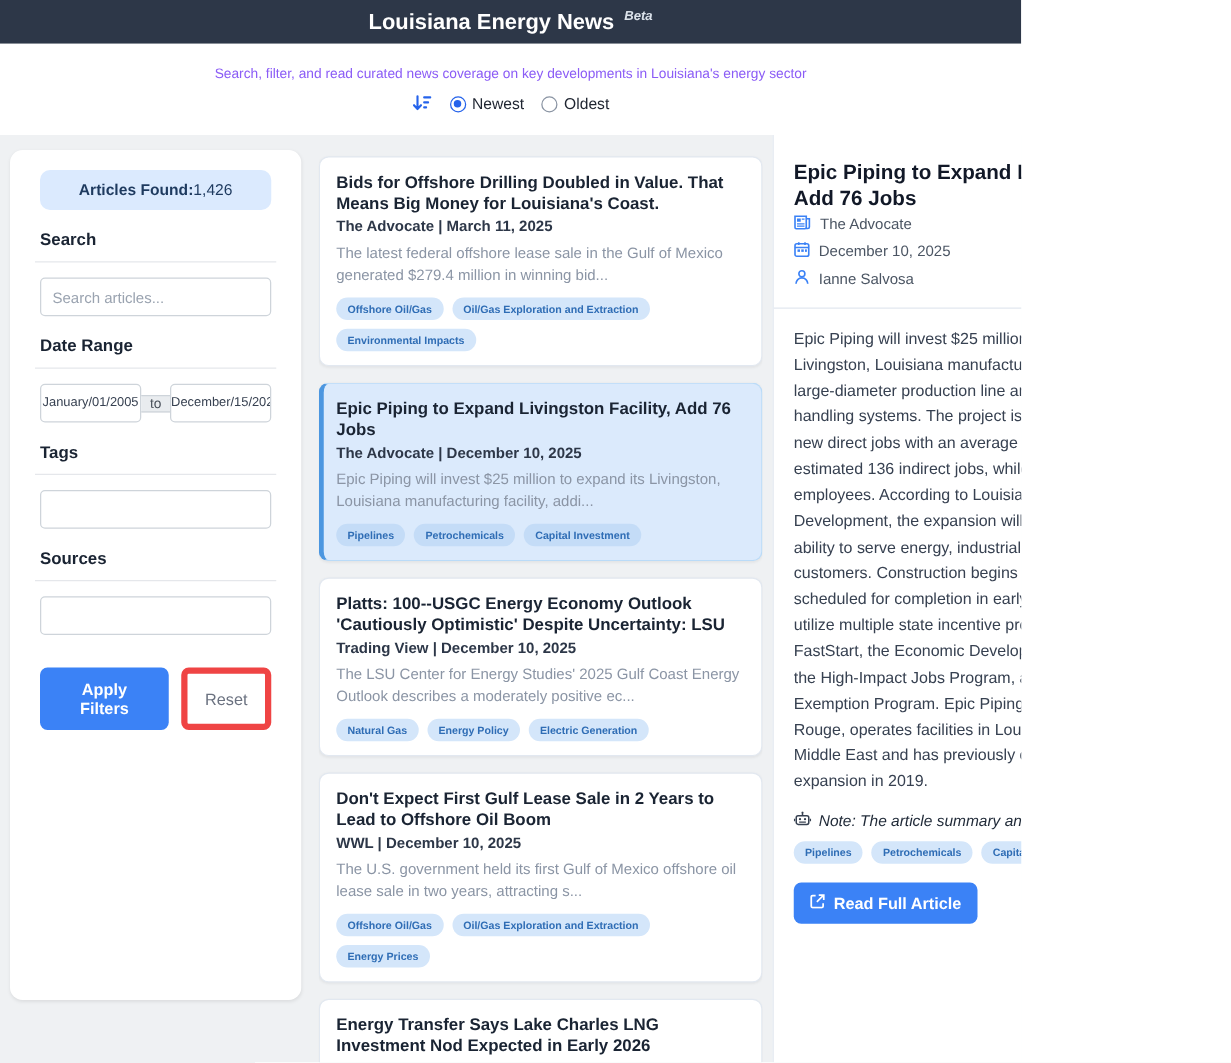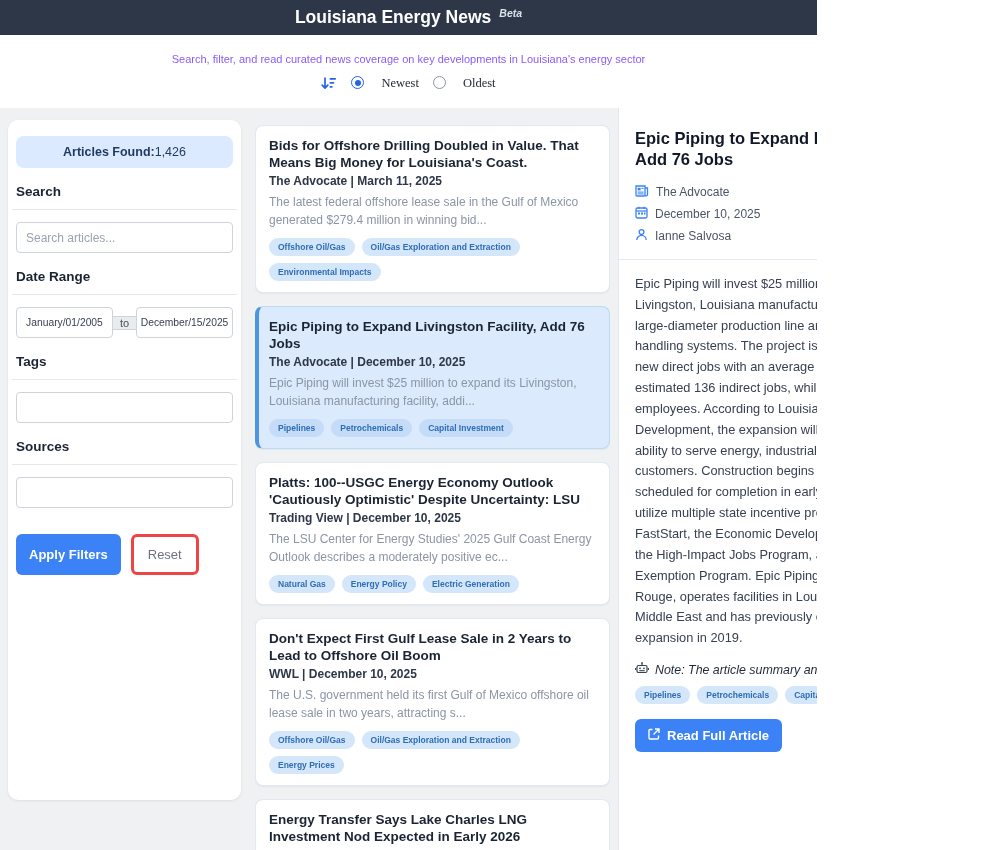--- a/index.html
+++ b/index.html
@@ -10,70 +10,70 @@
   .header { position:absolute; top:0; left:0; width:100%; height:35px; background:#2d3748;
             display:flex; align-items:center; justify-content:center; gap:8px; }
   .header-title { color:#ffffff; font-size:17.5px; font-weight:bold; }
   .header-beta { color:#dbe2ea; font-size:10.5px; font-style:italic; font-weight:bold; align-self:flex-start; margin-top:7px; }
 
   
   .subhead { position:absolute; top:35px; left:0; width:100%; height:73px; background:#ffffff; }
   .subtitle { text-align:center; color:#8b5cf6; font-size:11px; margin-top:18px; }
   .sort-row { display:flex; align-items:center; justify-content:center; gap:14px; margin-top:11px; }
   .sort-icon { display:inline-flex; }
-  .radio-opt { display:flex; align-items:flex-start; gap:17px; cursor:pointer;font-family:Liberation Serif, serif; }
+  .radio-opt { display:flex; align-items:center; gap:5px; cursor:pointer; }
   .radio-circle { width:13px; height:13px; border-radius:50%; border:1.5px solid #8a94a3; position:relative; background:#fff; }
   .radio-circle.checked { border-color:#2563eb; }
   .radio-circle.checked::after { content:""; position:absolute; left:2.5px; top:2.5px; width:6px; height:6px; border-radius:50%; background:#2563eb; }
   .radio-label { font-size:12.5px; color:#1e2430; }
 
   
   .main { position:absolute; top:108px; left:0; width:100%; height:742px; background:#eff1f3; }
 
   
   .sidebar { position:absolute; left:8px; top:12px; width:233px; height:680px; background:#ffffff;
-             border-radius:10px; box-shadow:0 1px 3px rgba(0,0,0,0.08); padding:16px 8px; }
+             border-radius:10px; box-shadow:0 1px 3px rgba(0,0,0,0.08); padding:16px 24px; }
   .found-pill { background:#dbeafe; border-radius:8px; padding:9px 6px; text-align:center;
                 font-size:12.5px; color:#1e3a5f; }
   .found-pill b { font-weight:bold; }
   .side-heading { font-size:13.5px; font-weight:bold; color:#1a2433; margin-top:16px; }
   .side-hr { border:none; border-top:1px solid #e5e7eb; margin:10px -4px 12px -4px; }
   .side-input { width:100%; height:31px; border:1px solid #ced4da; border-radius:4px; padding:0 9px;
                 font-size:12px; color:#374151; font-family:"Liberation Sans", sans-serif; outline:none; }
   .side-input::placeholder { color:#9aa3b0; }
   .date-row { display:flex; align-items:center; width:100%; }
   .date-input { flex:1; min-width:0; height:31px; border:1px solid #ced4da; border-radius:4px; text-align:center;
                 font-size:10.3px; color:#374151; font-family:"Liberation Sans", sans-serif; outline:none; }
   .date-to { flex:0 0 auto; display:flex; align-items:center; padding:0 7px; background:#e9ecef;
              border:1px solid #ced4da; border-left:none; border-right:none; font-size:11px; color:#49505a; }
   .btn-row { display:flex; gap:10px; margin-top:26px; }
   .btn-primary { background:#3b82f6; color:#ffffff; font-weight:bold; font-size:13px; border:none;
                  border-radius:6px; padding:10px 13px; cursor:pointer; font-family:"Liberation Sans", sans-serif; }
-  .btn-ghost { background:#ffffff; color:#6b7280; font-size:13px; border:3px solid #ef4444;
+  .btn-ghost { background:#ffffff; color:#6b7280; font-size:13px; border:5px solid #ef4444;
                border-radius:6px; padding:10px 14px; cursor:pointer; font-family:"Liberation Sans", sans-serif; }
 
   
   .article-list { position:absolute; left:255px; top:0; width:355px; height:742px; overflow:hidden;
                   display:flex; flex-direction:column; gap:13px; padding-top:17px; }
   .card { background:#ffffff; border:1px solid #e2e8f0; border-radius:8px; padding:11px 13px;
           box-shadow:0 1px 2px rgba(0,0,0,0.05); cursor:pointer; flex-shrink:0; }
   .card.selected { background:#dbeafc; border-color:#badbf8; border-left:4px solid #4b96e0; padding-left:10px; }
   .card-title { font-size:13.5px; font-weight:bold; color:#1a2433; line-height:1.26; }
   .card-meta { font-size:12px; font-weight:600; color:#2d3748; margin-top:3px; }
   .card-summary { font-size:12px; color:#8b95a5; line-height:1.5; margin-top:5px; }
   .card-tags { display:flex; flex-wrap:wrap; gap:7px; margin-top:9px; }
   .tag { background:#d4e6fa; color:#2f6db5; font-size:8.5px; font-weight:bold; padding:4px 9px;
          border-radius:999px; white-space:nowrap; }
   .card.selected .tag { background:#c4dcf7; }
 
   
   .detail { position:absolute; left:618px; top:0; width:360px; height:742px; background:#ffffff;
             border-left:1px solid #e2e8f0; padding:20px 16px; overflow:hidden; }
   .detail-title { font-size:16.5px; font-weight:bold; color:#111827; line-height:1.3; }
-  .detail-meta { margin-top:13px; display:flex; flex-direction:column; gap:6px; }
+  .detail-meta { display:flex; flex-direction:column; gap:6px; }
   .meta-row { display:flex; align-items:center; gap:7px; font-size:12px; color:#4b5563; }
   .detail-hr { border:none; border-top:1px solid #e2e8f0; margin:15px -16px 0 -16px; }
   .detail-body { font-size:12.8px; color:#374151; line-height:1.63; margin-top:14px; }
   .detail-note { display:flex; align-items:center; gap:6px; margin-top:13px;
                  font-size:12.4px; font-style:italic; color:#1f2937; }
   .detail-tags { display:flex; flex-wrap:wrap; gap:7px; margin-top:9px; }
   .read-btn { margin-top:15px; display:inline-flex; align-items:center; gap:7px; background:#3b82f6;
               color:#ffffff; font-weight:bold; font-size:13px; border:none; border-radius:6px;
               padding:9px 13px; cursor:pointer; font-family:"Liberation Sans", sans-serif;text-align:center; }
 </style>

